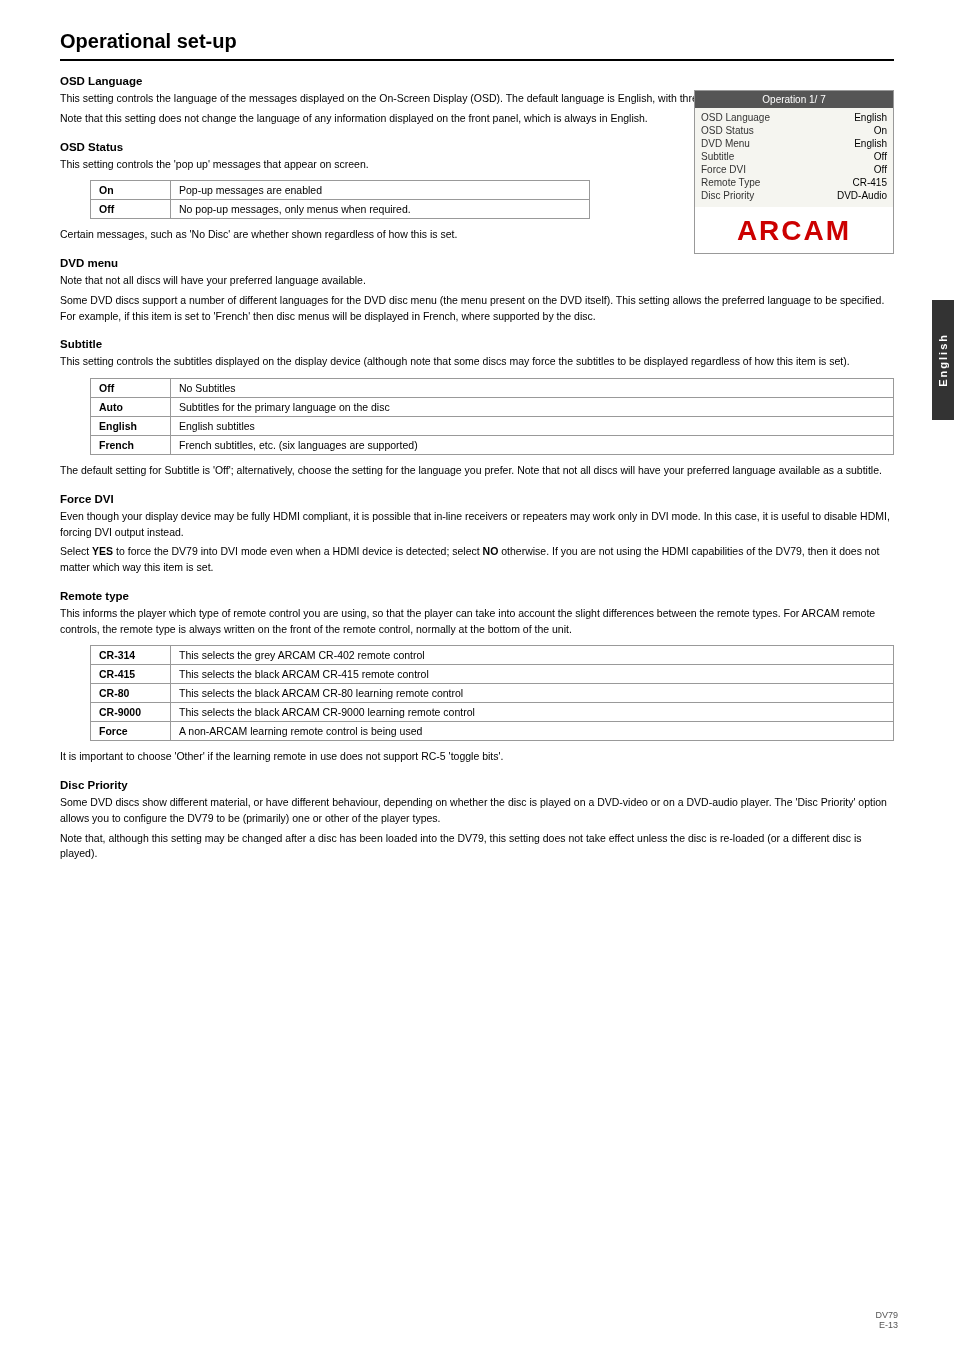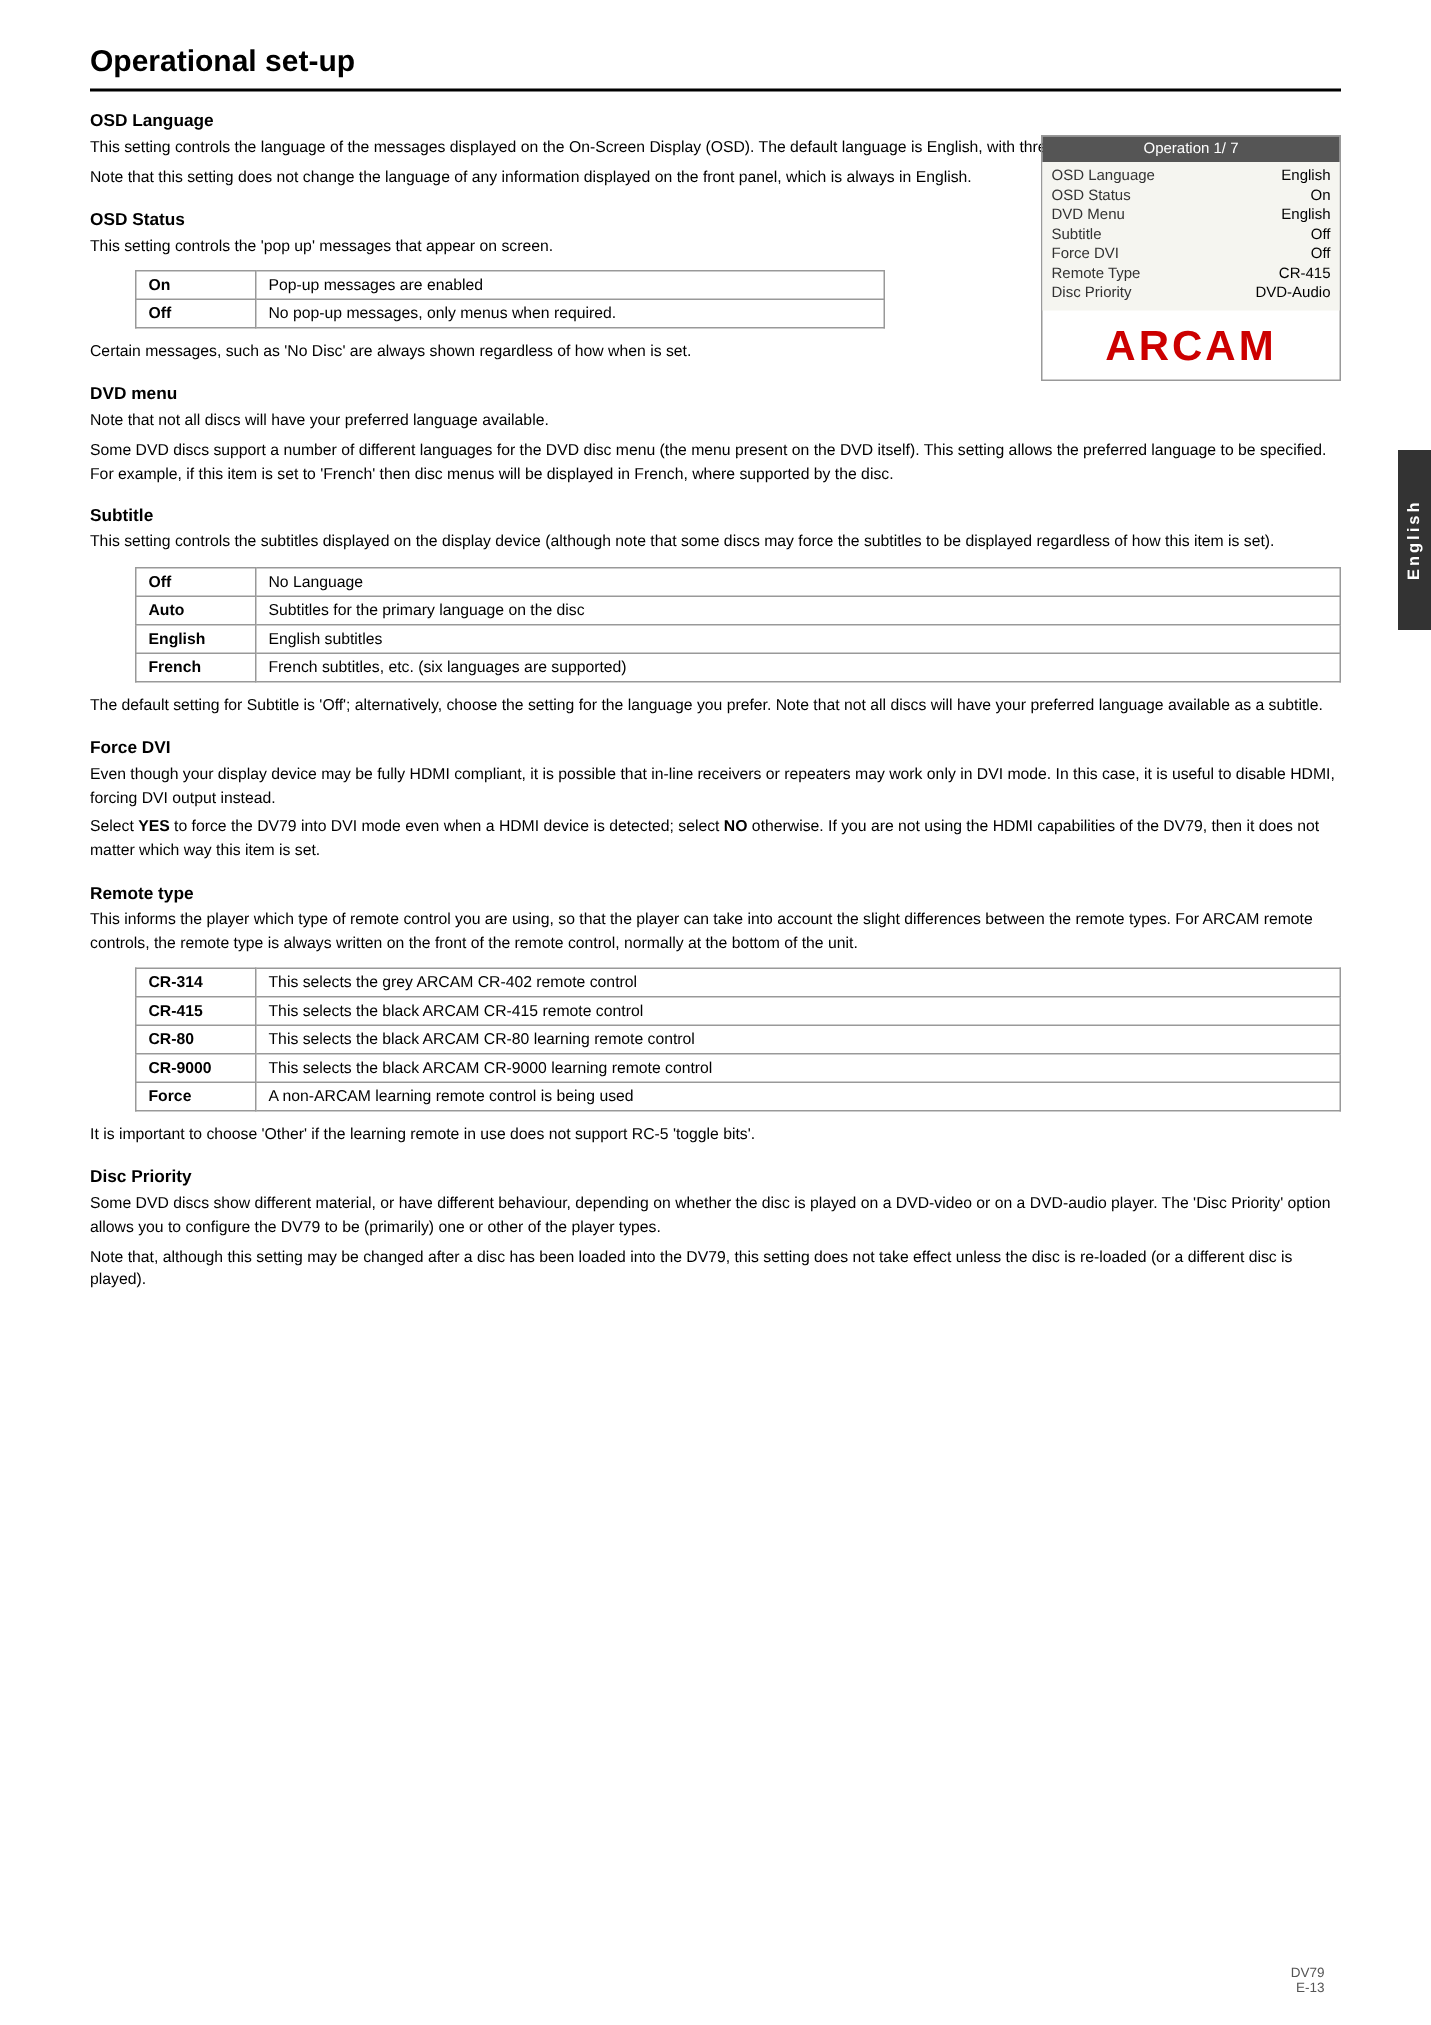--- a/index.html
+++ b/index.html
@@ -112,21 +112,21 @@
       font-size: 11px;
       font-weight: bold;
       writing-mode: vertical-rl;
       transform: rotate(180deg);
       letter-spacing: 2px;
     }
     
     .page-footer {
       position: absolute;
       bottom: 20px;
-      right: 71px;
+      right: 56px;
       font-size: 9px;
       color: #555;
       text-align: right;
     }
   </style>
 </head>
 <body>
 
 <div class="page">
 
@@ -185,37 +185,37 @@
           <tr>
         <td>On</td>
         <td>Pop-up messages are enabled</td>
       </tr>
       <tr>
         <td>Off</td>
         <td>No pop-up messages, only menus when required.</td>
       </tr>
     </tbody>
       </table>
-    <p>Certain messages, such as 'No Disc' are always shown regardless of how when is set.</p>
+    <p>Certain messages, such as 'No Disc' are whether shown regardless of how this is set.</p>
   </div>
 
   <div>
     <div class="section-title">DVD menu</div>
     <p>Note that not all discs will have your preferred language available.</p>
     <p>Some DVD discs support a number of different languages for the DVD disc menu (the menu present on the DVD itself). This setting allows the preferred language to be specified. For example, if this item is set to 'French' then disc menus will be displayed in French, where supported by the disc.</p>
   </div>
 
   <div>
     <div class="section-title">Subtitle</div>
     <p>This setting controls the subtitles displayed on the display device (although note that some discs may force the subtitles to be displayed regardless of how this item is set).</p>
     <table class="info-table">
       <tbody>
           <tr>
         <td>Off</td>
-        <td>No Language</td>
+        <td>No Subtitles</td>
       </tr>
       <tr>
         <td>Auto</td>
         <td>Subtitles for the primary language on the disc</td>
       </tr>
       <tr>
         <td>English</td>
         <td>English subtitles</td>
       </tr>
       <tr>

